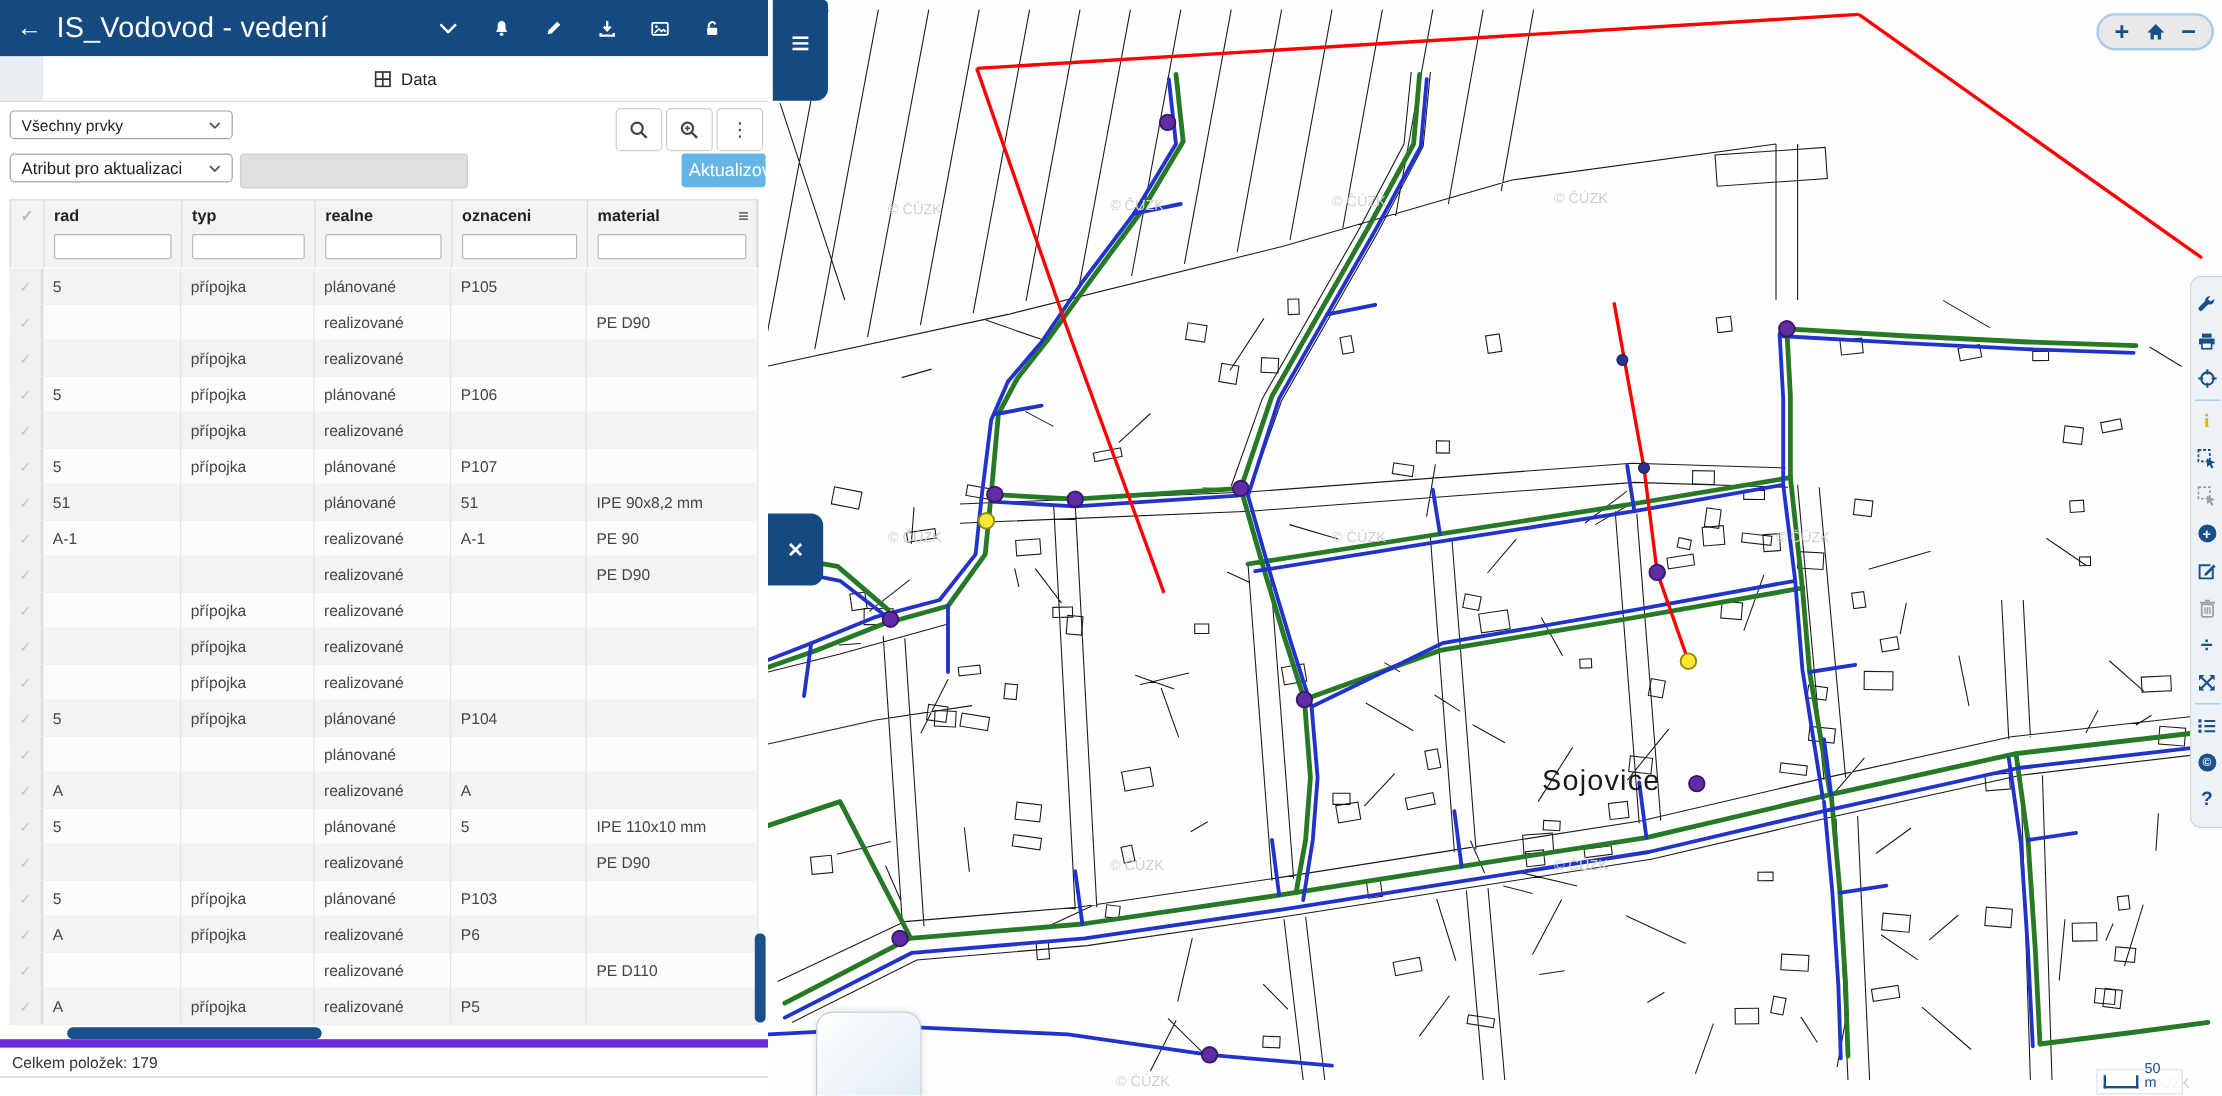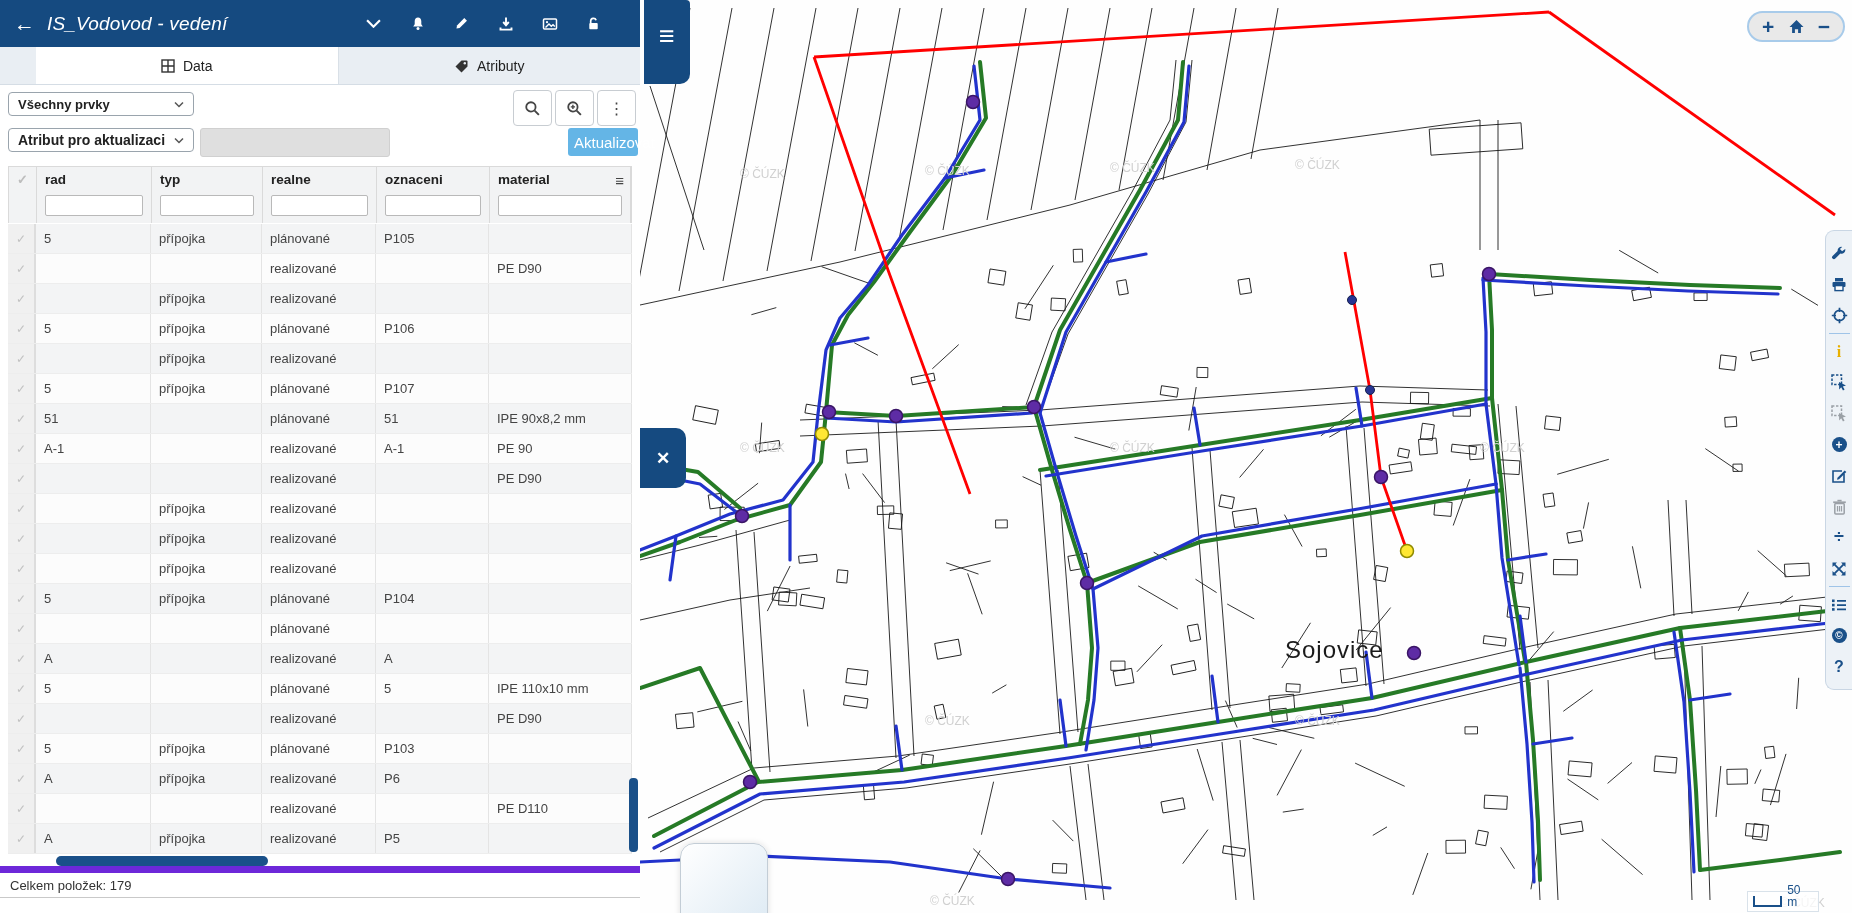--- a/index.html
+++ b/index.html
@@ -3,36 +3,36 @@
 <meta charset="utf-8">
 <style>
   html,body{margin:0;padding:0;}
   body{width:1852px;height:913px;overflow:hidden;position:relative;background:#fff;
        font-family:"Liberation Sans", sans-serif;color:#333;}
   
   .panel{position:absolute;left:0;top:0;width:640px;height:913px;background:#fff;z-index:5;}
   .panel-header{position:absolute;left:0;top:0;width:640px;height:47px;background:#154A80;
       display:flex;align-items:center;color:#fff;padding:0 0 0 14px;box-sizing:border-box;gap:12px;}
   .back{font-size:21px;cursor:pointer;line-height:1;}
-  .ptitle{font-size:19px;letter-spacing:.2px;white-space:nowrap;font-style:italic;}
+  .ptitle{font-size:24px;letter-spacing:.2px;white-space:nowrap;}
   .hicons{margin-left:auto;display:flex;gap:27px;align-items:center;padding-right:38px;}
   .hicons .hic{width:17px;height:17px;display:flex;align-items:center;justify-content:center;cursor:pointer;}
   .hamburger-box{position:absolute;left:644px;top:0;width:46px;height:84px;background:#154A80;
       border-radius:0 4px 10px 0;z-index:7;color:#fff;text-align:center;cursor:pointer;}
   .hamburger-box .bars{font-size:27px;line-height:1;display:block;margin-top:23px;font-weight:bold;}
   .tabs{position:absolute;left:0;top:47px;width:640px;height:38px;display:flex;background:#E9EEF3;
       border-bottom:1px solid #D5DDE5;box-sizing:border-box;padding-left:36px;}
   .tab{flex:1;display:flex;align-items:center;justify-content:center;gap:8px;font-size:14px;color:#222;
       border-right:1px solid #D9E0E7;cursor:pointer;box-sizing:border-box;}
   .tab:last-child{border-right:none;}
   .tab.active{background:#fff;}
   
   .sel{position:absolute;height:24px;background:#fff;border:1px solid #9AA4AD;border-radius:4px;
       display:flex;align-items:center;justify-content:space-between;padding:0 9px;font-size:13px;
-      color:#222;box-sizing:border-box;cursor:pointer;font-weight:bold;}
+      color:#222;box-sizing:border-box;cursor:pointer;}
   .sel-all{left:8px;top:92px;width:186px;}
   .sel-attr{left:8px;top:128px;width:186px;}
   .dis-input{position:absolute;left:200px;top:128px;width:190px;height:29px;background:#DFDFDF;
       border:1px solid #D0D0D0;border-radius:3px;box-sizing:border-box;}
   .btn-group{position:absolute;right:4px;top:90px;display:flex;gap:3px;}
   .sq-btn{width:37px;height:34px;background:#fff;border:1px solid #C8CDD2;border-radius:4px;
       display:flex;align-items:center;justify-content:center;cursor:pointer;font-size:16px;color:#444;}
   .upd-btn{position:absolute;right:2px;top:128px;width:70px;height:28px;background:#64B5E6;color:#fff;
       border:none;border-radius:3px;font-size:15px;font-family:"Liberation Sans",sans-serif;cursor:pointer;}
   
@@ -415,27 +415,20 @@
   </div>
 
   <div class="tabs">
     <div class="tab active">
       <svg width="14" height="14" viewBox="0 0 14 14">
           <rect x="1" y="1" width="12" height="12" stroke="#333" fill="none" stroke-width="1.4"></rect>
           <path d="M7 1 V13 M1 7 H13" stroke="#333" stroke-width="1.4"></path>
         </svg>
       <span>Data</span>
     </div>
-    <div class="tab">
-      <svg width="15" height="14" viewBox="0 0 15 14">
-          <path d="M1.5 7.5 L7.5 1.5 L12.5 1.5 A1 1 0 0 1 13.5 2.5 L13.5 7.5 L7.5 13.5 Z" fill="#333"></path>
-          <circle cx="10.8" cy="4.2" r="1.2" fill="#E9EEF3"></circle>
-        </svg>
-      <span>Atributy</span>
-    </div>
   </div>
 
   <div class="sel sel-all">
     <span>Všechny prvky</span>
     <svg width="10" height="7" viewBox="0 0 10 6">
         <path d="M1 1 L5 5 L9 1" stroke="#555" stroke-width="1.5" fill="none"></path>
       </svg>
   </div>
   <div class="btn-group">
     <div class="sq-btn">

